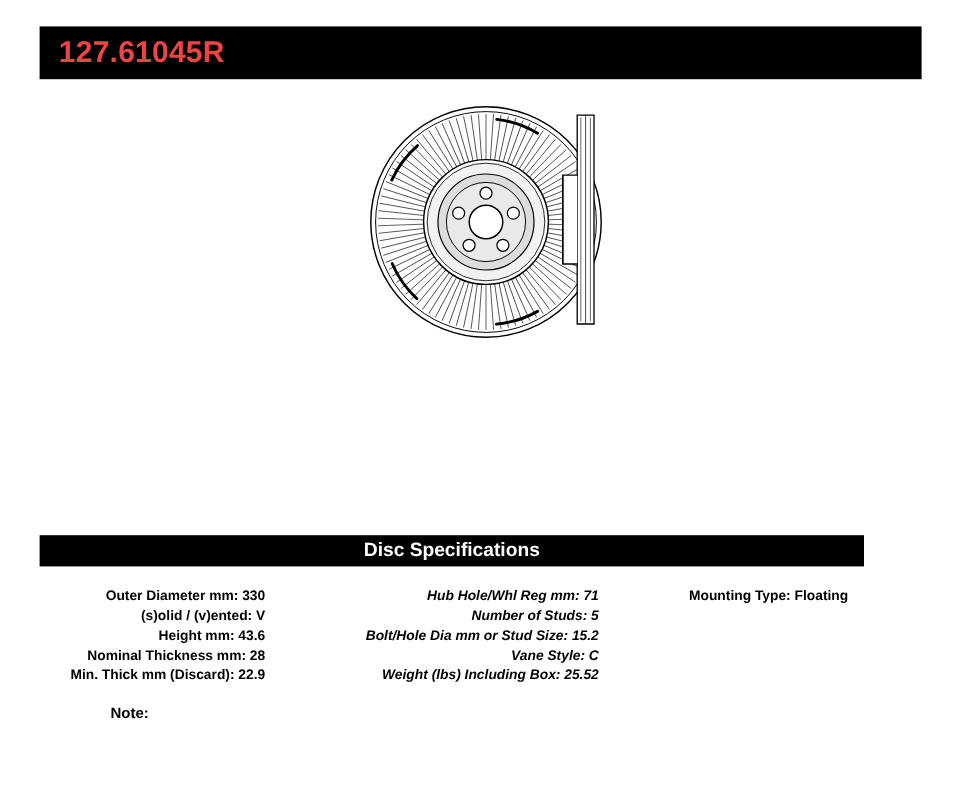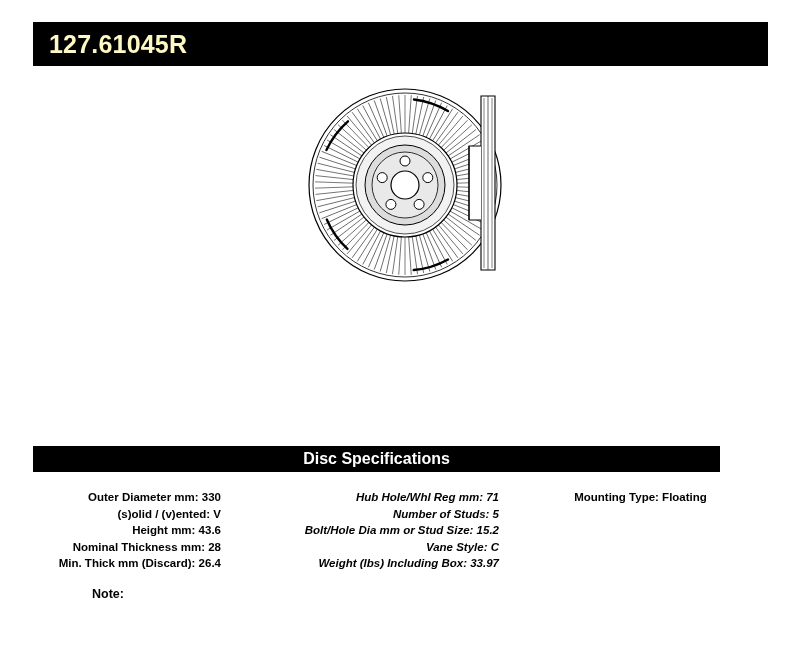--- a/index.html
+++ b/index.html
@@ -31,21 +31,21 @@
     width: 735px;
     height: 44px;
     background: #000000;
     display: flex;
     align-items: center;
     justify-content: space-between;
     box-sizing: border-box;
     padding: 0 14px 0 16px;
   }
   .part-number {
-    color: #fef9c3;
+    color: #ef4444;
     font-size: 25px;
     font-weight: bold;
     letter-spacing: 0.2px;
     line-height: 1;
   }
   .product-type {
     color: #ffffff;
     font-size: 23px;
     font-weight: bold;
     letter-spacing: 0.2px;
@@ -454,29 +454,29 @@
   <div class="specs-bar">
     <div class="specs-bar-title">Disc Specifications</div>
   </div>
 
   <div class="specs-wrap">
     <div class="col col-left">
       <div class="spec-line">Outer Diameter mm: 330</div>
       <div class="spec-line">(s)olid / (v)ented: V</div>
       <div class="spec-line">Height mm: 43.6</div>
       <div class="spec-line">Nominal Thickness mm: 28</div>
-      <div class="spec-line">Min. Thick mm (Discard): 26.4</div>
+      <div class="spec-line">Min. Thick mm (Discard): 22.9</div>
     </div>
 
     <div class="col col-mid">
       <div class="spec-line">Hub Hole/Whl Reg mm: 71</div>
       <div class="spec-line">Number of Studs: 5</div>
       <div class="spec-line">Bolt/Hole Dia mm or Stud Size: 15.2</div>
       <div class="spec-line">Vane Style: C</div>
-      <div class="spec-line">Weight (lbs) Including Box: 33.97</div>
+      <div class="spec-line">Weight (lbs) Including Box: 25.52</div>
     </div>
 
     <div class="col col-right">
       <div class="spec-line">Mounting Type: Floating</div>
     </div>
   </div>
 
   <div class="note">Note:</div>
 
 </div>

